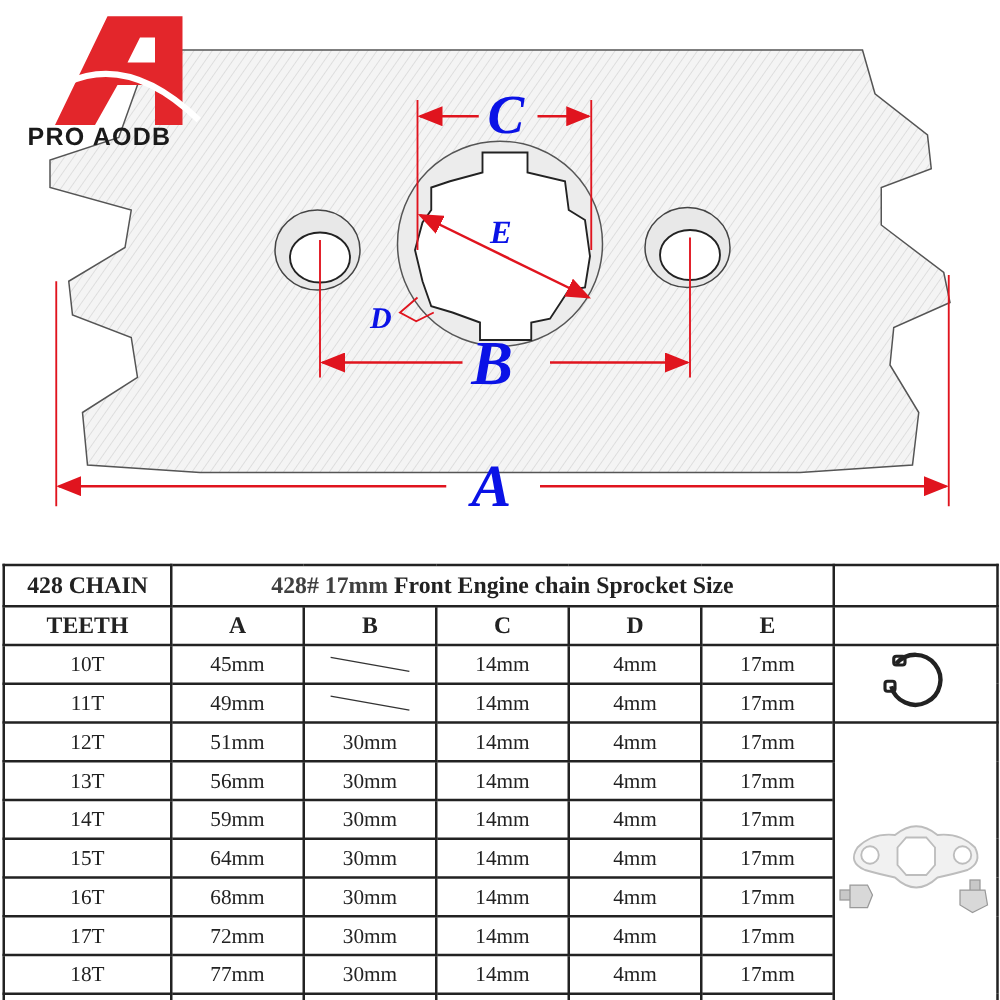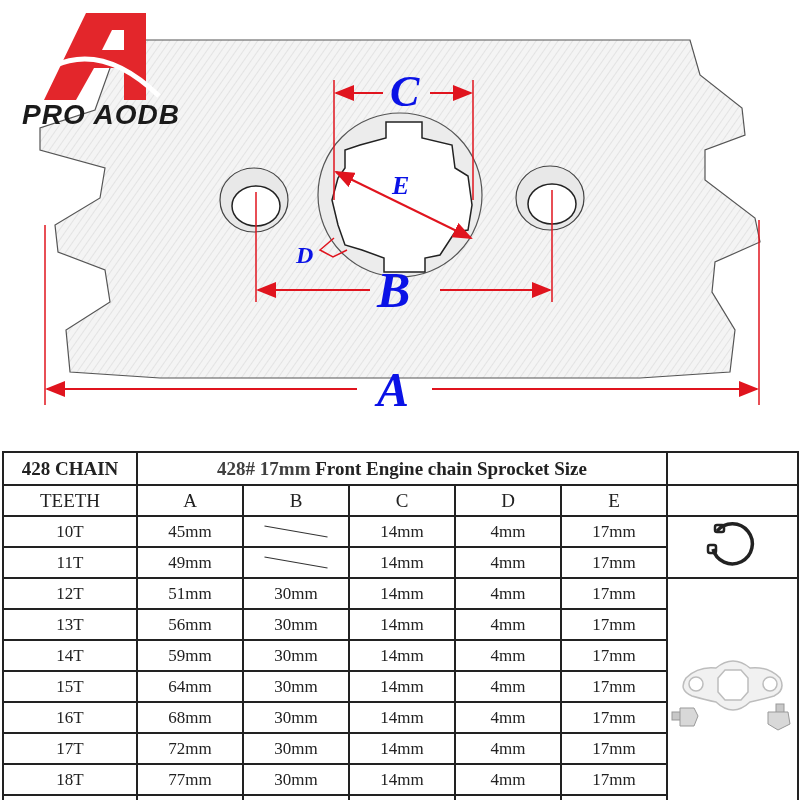--- a/index.html
+++ b/index.html
@@ -1,27 +1,27 @@
 <!DOCTYPE html>
 <html><head>
 <meta charset="utf-8">
 <style>
   html, body { margin: 0; padding: 0; background: #ffffff; }
   body { width: 800px; height: 800px; position: relative; overflow: hidden; font-family: "Liberation Serif", "DejaVu Serif", serif; }
 
   .diagram { position: absolute; left: 0; top: 0; width: 800px; height: 445px; }
   .logo { position: absolute; left: 14px; top: 8px; width: 170px; height: 120px; }
-  .logo-text { position: absolute; left: 22px; top: 99px; font-family: "Liberation Sans", "DejaVu Sans", sans-serif; font-weight: bold; font-style: italic; font-size: 28px; letter-spacing: 1px; color: #1a1a1a; }
+  .logo-text { position: absolute; left: 22px; top: 99px; font-family: "Liberation Sans", "DejaVu Sans", sans-serif; font-weight: bold; font-size: 20px; letter-spacing: 1px; color: #1a1a1a; }
 
   .dim-label { position: absolute; color: #0a12e6; font-family: "Liberation Serif", "DejaVu Serif", serif; font-weight: bold; font-style: italic; line-height: 1; }
 
   table.spec { position: absolute; left: 2px; top: 451px; width: 795px; border-collapse: collapse; table-layout: fixed; }
   table.spec td { border: 2px solid #222; text-align: center; padding: 0; height: 29px; font-size: 17px; color: #222; }
   table.spec tr.head td { height: 31px; font-weight: bold; font-size: 19px; }
-  table.spec tr.cols td { font-weight: normal; font-size: 19px; }
+  table.spec tr.cols td { font-weight: bold; font-size: 19px; }
   .red { color: #404040; }
   .teeth { color: #e0141e; }
   .side-cell { background: #fff; vertical-align: middle; }
   .slash { display: block; width: 64px; height: 1px; background: #333; margin: 0 auto; transform: rotate(10deg); }
 </style>
 </head>
 <body>
 
 <div class="diagram">
   <svg width="800" height="445" viewBox="0 0 800 445">

